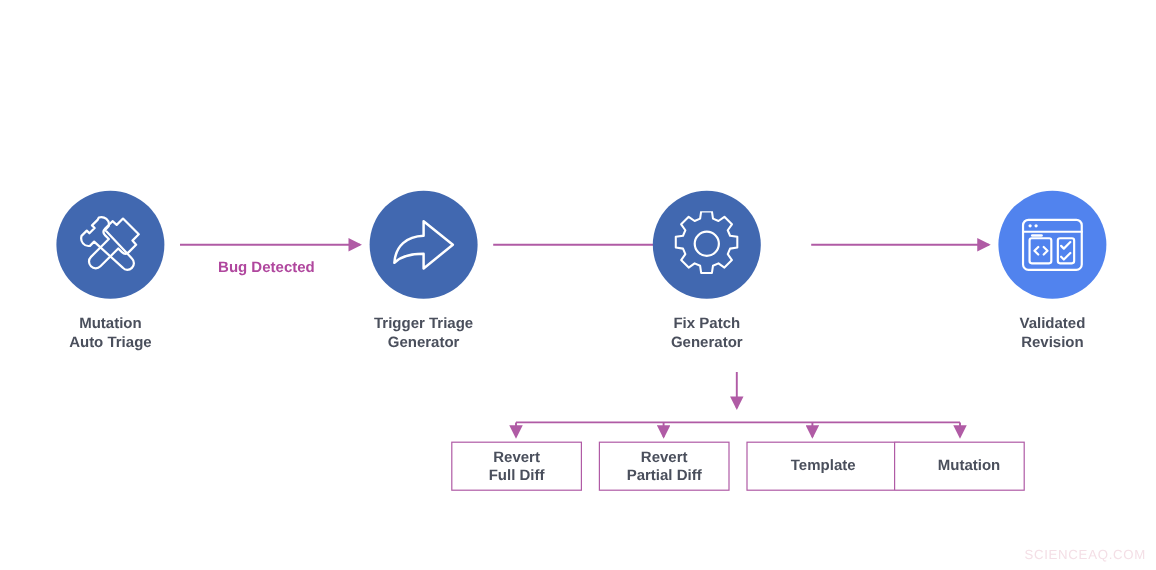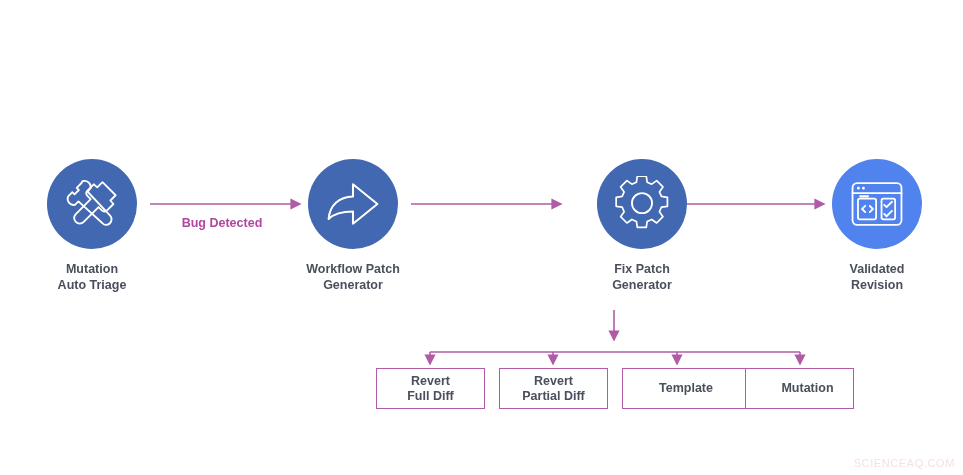--- a/index.html
+++ b/index.html
@@ -162,25 +162,25 @@
 
   <div class="node" style="left:278px; top:159px;">
     <div class="node-circle" style="background:#4168b0;">
       <span>
         <svg width="60" height="60" viewBox="0 0 64 64" fill="none" stroke="#ffffff" stroke-width="2.2" stroke-linecap="round" stroke-linejoin="round">
           <path d="M6 48 C7 33 17 24.5 32 24 L32 11 L58 32 L32 53 L32 40
                    C20 40 12 42 6 48 Z"></path>
         </svg>
       </span>
     </div>
-    <div class="node-label">Workflow Patch
+    <div class="node-label">Trigger Triage
 Generator</div>
   </div>
 
-  <div class="node" style="left:567px; top:159px;">
+  <div class="node" style="left:514px; top:159px;">
     <div class="node-circle" style="background:#4168b0;">
       <span>
         <svg width="56" height="56" viewBox="0 0 64 64" fill="none" stroke="#ffffff" stroke-width="2.1" stroke-linecap="round" stroke-linejoin="round">
           <path d="M26.5 4 L37.5 4 L38.6 11.4 L44.2 13.8 L50.3 9.5 L58 17.2
                    L53.7 23.3 L56.1 28.9 L63.5 30 L63.5 41 L56.1 42.1
                    L53.7 47.7 L58 53.8 L50.3 61.5 L44.2 57.2 L38.6 59.6
                    L37.5 67 L26.5 67 L25.4 59.6 L19.8 57.2 L13.7 61.5
                    L6 53.8 L10.3 47.7 L7.9 42.1 L0.5 41 L0.5 30
                    L7.9 28.9 L10.3 23.3 L6 17.2 L13.7 9.5 L19.8 13.8
                    L25.4 11.4 Z" transform="translate(2,-3.5) scale(0.93)"></path>

